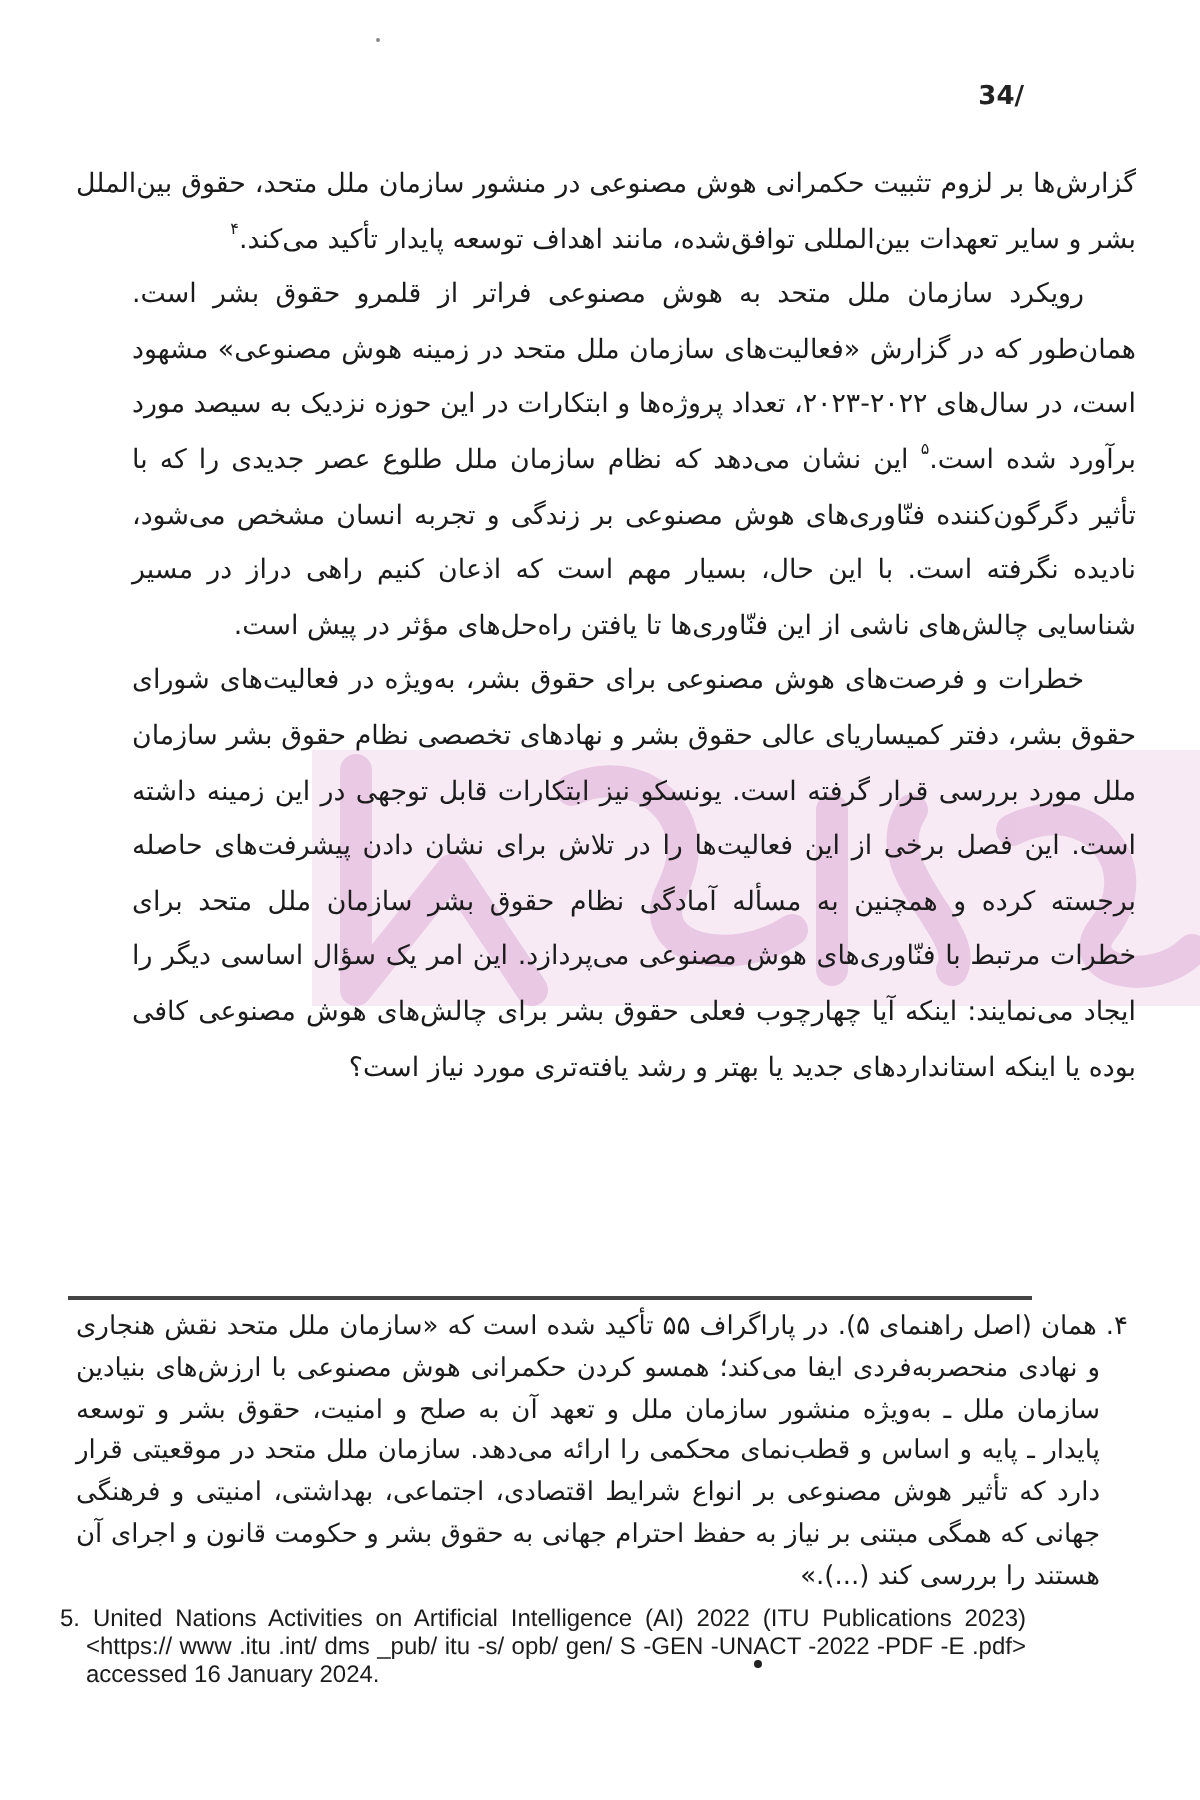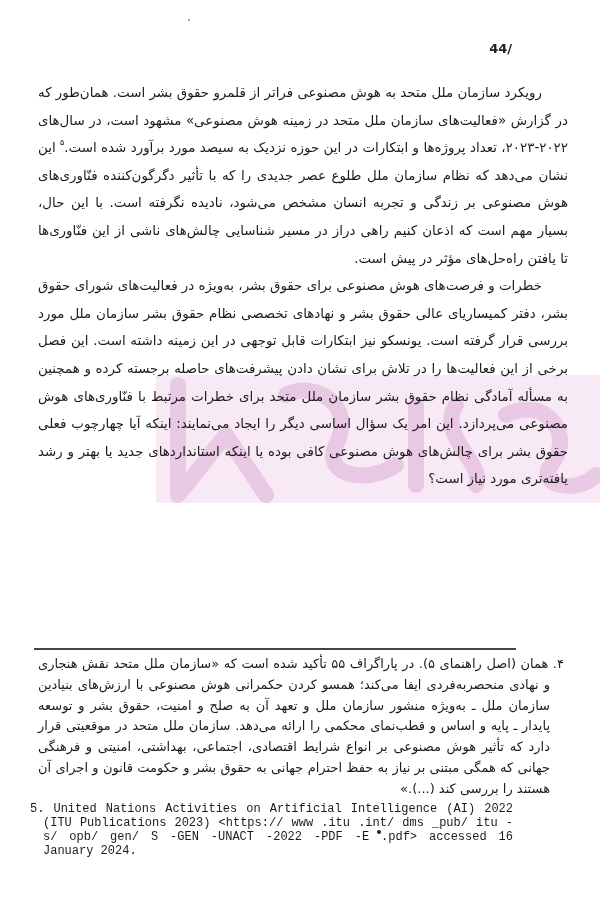--- a/index.html
+++ b/index.html
@@ -61,20 +61,21 @@
       font-size: 13.4px;
       line-height: 27.6px;
       color: #1b1b1b;
     }
     .body-text p {
       margin: 0;
       text-align-last: right;
     }
     .body-text p.indent {
       text-indent: 26px;
+      margin-left: 28px;
     }
     sup {
       font-size: 8px;
       line-height: 0;
       vertical-align: 7px;
     }
     .watermark {
       position: absolute;
       left: 156px;
       top: 375px;
@@ -112,21 +113,21 @@
       font-size: 13px;
       line-height: 20.8px;
       color: #1b1b1b;
       margin: 0;
       padding-right: 14px;
       text-indent: -14px;
       text-align-last: right;
     }
     .fn-en {
       direction: ltr;
-      font-family: Liberation Mono, monospace;
+      font-family: Liberation Sans, sans-serif;
       font-size: 12px;
       line-height: 14px;
       color: #1b1b1b;
       margin: 2px 16px 0 -8px;
       padding-left: 13px;
       text-indent: -13px;
       width: 470px;
       text-align: justify;
     }
     .bottom-dot {
@@ -139,36 +140,37 @@
     }
   </style>
 </head>
 <body>
 
 <div class="page">
 
   <span class="speck" style="left:188px; top:19px;"></span>
 
   <div class="running-head">
-    <span class="page-number">/44</span>
+    <span class="page-number">/34</span>
   </div>
 
   <div class="watermark">
     <div class="watermark-bg"></div>
     <svg width="444" height="128" viewBox="0 0 444 128">
       <g fill="none" stroke="#e7c3e1" stroke-width="16" stroke-linecap="round" stroke-linejoin="round" opacity="0.85">
         <path d="M22 10 L22 120 L70 60 L110 120"></path>
         <path d="M130 20 C160 5, 200 30, 180 70 C165 100, 210 110, 240 90"></path>
         <path d="M260 30 L260 110 M300 30 C280 60, 330 90, 320 110"></path>
         <path d="M350 40 C390 20, 420 60, 395 90 C380 110, 420 120, 440 100"></path>
       </g>
     </svg>
   </div>
 
   <div class="body-text">
+    <p><span>گزارش‌ها بر لزوم تثبیت حکمرانی هوش مصنوعی در منشور سازمان ملل متحد، حقوق بین‌الملل بشر و سایر تعهدات بین‌المللی توافق‌شده، مانند اهداف توسعه پایدار تأکید می‌کند.</span><sup>۴</sup></p>
     <p class="indent"><span>رویکرد سازمان ملل متحد به هوش مصنوعی فراتر از قلمرو حقوق بشر است. همان‌طور که در گزارش «فعالیت‌های سازمان ملل متحد در زمینه هوش مصنوعی» مشهود است، در سال‌های ۲۰۲۲-۲۰۲۳، تعداد پروژه‌ها و ابتکارات در این حوزه نزدیک به سیصد مورد برآورد شده است.</span><sup>۵</sup><span> این نشان می‌دهد که نظام سازمان ملل طلوع عصر جدیدی را که با تأثیر دگرگون‌کننده فنّاوری‌های هوش مصنوعی بر زندگی و تجربه انسان مشخص می‌شود، نادیده نگرفته است. با این حال، بسیار مهم است که اذعان کنیم راهی دراز در مسیر شناسایی چالش‌های ناشی از این فنّاوری‌ها تا یافتن راه‌حل‌های مؤثر در پیش است.</span></p>
     <p class="indent"><span>خطرات و فرصت‌های هوش مصنوعی برای حقوق بشر، به‌ویژه در فعالیت‌های شورای حقوق بشر، دفتر کمیساریای عالی حقوق بشر و نهادهای تخصصی نظام حقوق بشر سازمان ملل مورد بررسی قرار گرفته است. یونسکو نیز ابتکارات قابل توجهی در این زمینه داشته است. این فصل برخی از این فعالیت‌ها را در تلاش برای نشان دادن پیشرفت‌های حاصله برجسته کرده و همچنین به مسأله آمادگی نظام حقوق بشر سازمان ملل متحد برای خطرات مرتبط با فنّاوری‌های هوش مصنوعی می‌پردازد. این امر یک سؤال اساسی دیگر را ایجاد می‌نمایند: اینکه آیا چهارچوب فعلی حقوق بشر برای چالش‌های هوش مصنوعی کافی بوده یا اینکه استانداردهای جدید یا بهتر و رشد یافته‌تری مورد نیاز است؟</span></p>
   </div>
 
   <div class="footnote-rule"></div>
 
   <div class="footnotes">
     <p class="fn-fa">۴. همان (اصل راهنمای ۵). در پاراگراف ۵۵ تأکید شده است که «سازمان ملل متحد نقش هنجاری و نهادی منحصربه‌فردی ایفا می‌کند؛ همسو کردن حکمرانی هوش مصنوعی با ارزش‌های بنیادین سازمان ملل ـ به‌ویژه منشور سازمان ملل و تعهد آن به صلح و امنیت، حقوق بشر و توسعه پایدار ـ پایه و اساس و قطب‌نمای محکمی را ارائه می‌دهد. سازمان ملل متحد در موقعیتی قرار دارد که تأثیر هوش مصنوعی بر انواع شرایط اقتصادی، اجتماعی، بهداشتی، امنیتی و فرهنگی جهانی که همگی مبتنی بر نیاز به حفظ احترام جهانی به حقوق بشر و حکومت قانون و اجرای آن هستند را بررسی کند (...).»</p>
     <p class="fn-en">5. United Nations Activities on Artificial Intelligence (AI) 2022 (ITU Publications 2023) &lt;https:// www .itu .int/ dms _pub/ itu -s/ opb/ gen/ S -GEN -UNACT -2022 -PDF -E .pdf&gt; accessed 16 January 2024.</p>
   </div>

